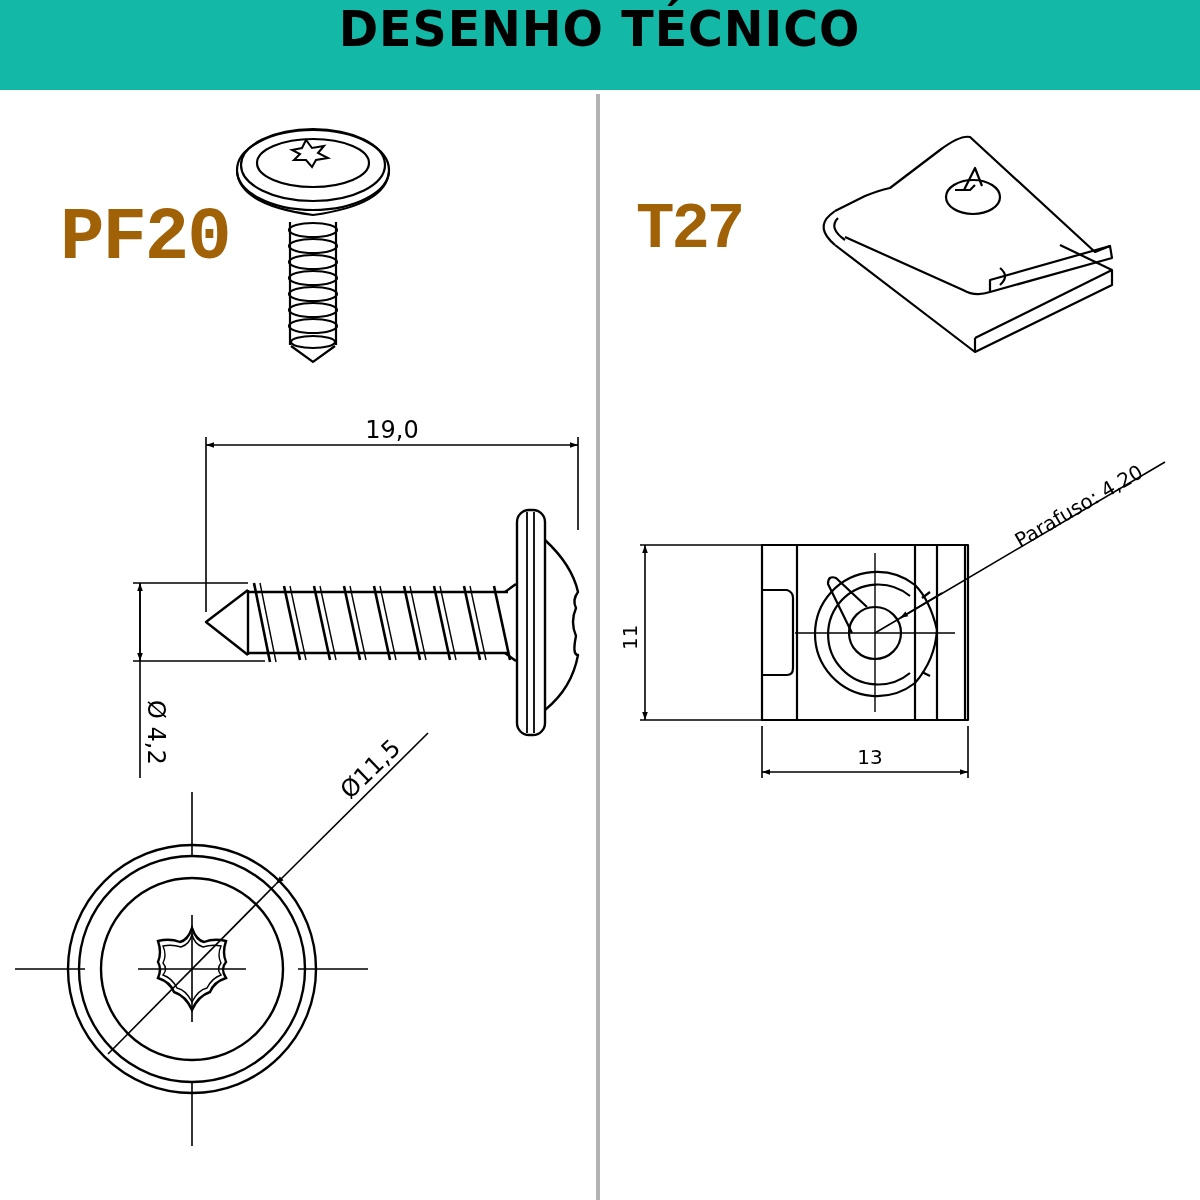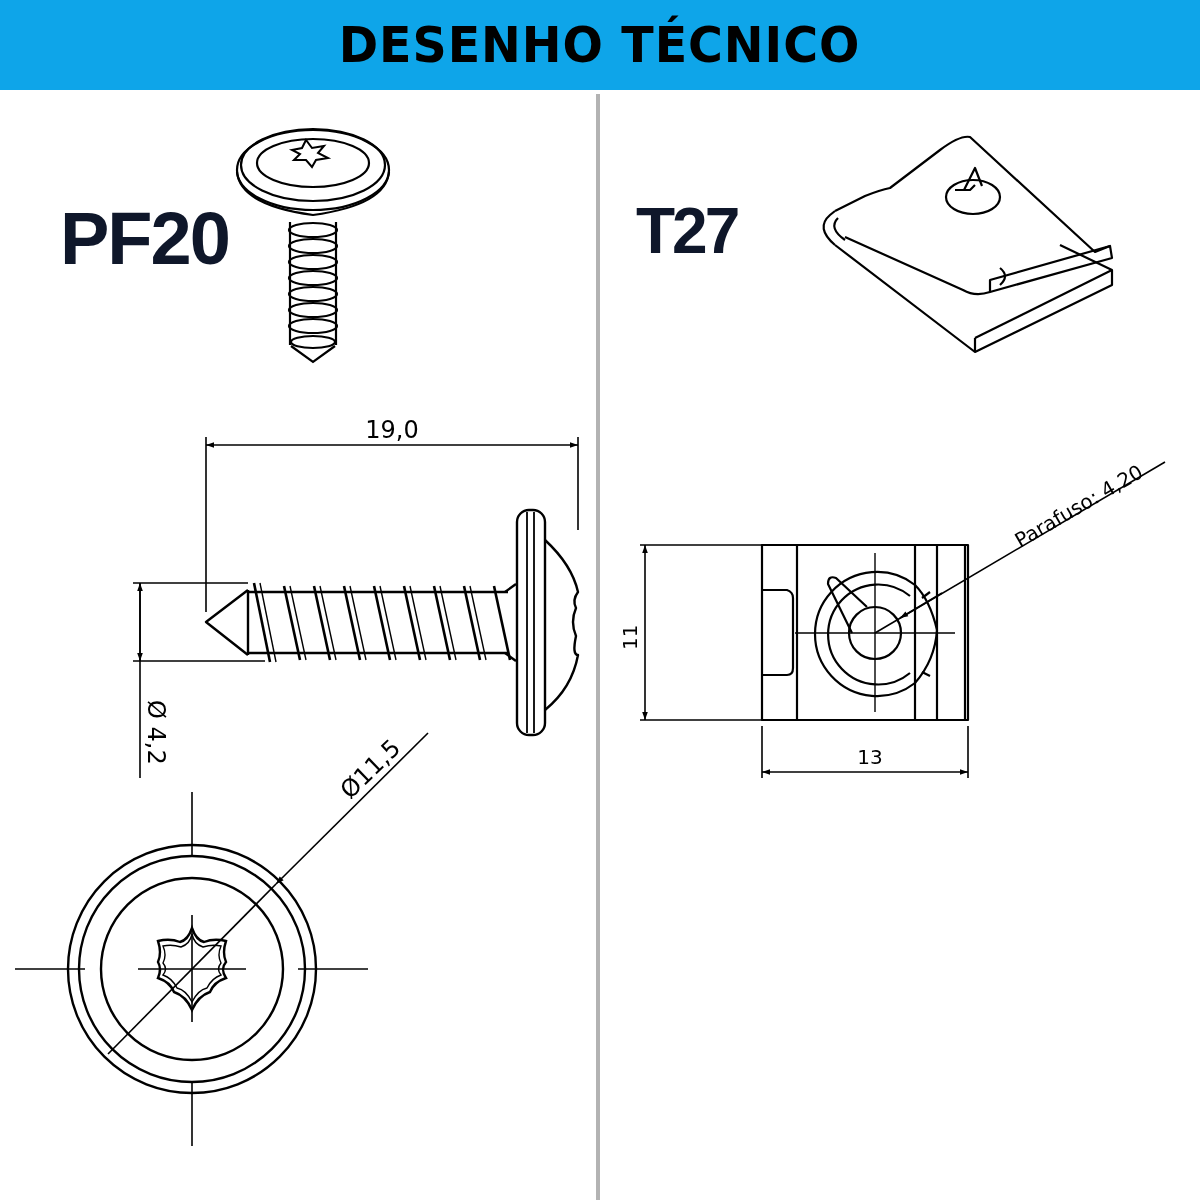--- a/index.html
+++ b/index.html
@@ -1,20 +1,20 @@
 <!DOCTYPE html>
 <html><head>
   <meta charset="utf-8">
   <style>
     html, body { margin:0; padding:0; }
     body { width:1200px; height:1200px; background:#ffffff; position:relative; overflow:hidden; font-family:"DejaVu Sans", sans-serif; }
-    .header { position:absolute; left:0; top:0; width:1200px; height:90px; background:#0ea5e9; display:flex; align-items:center; justify-content:center; }
+    .header { position:absolute; left:0; top:0; width:1200px; height:90px; background:#14b8a6; display:flex; justify-content:center; }
     .header-title { font-family:"DejaVu Sans", sans-serif; font-weight:bold; font-size:50px; letter-spacing:1px; color:#000; transform:scaleX(0.95); }
     .divider { position:absolute; left:596px; top:94px; width:4px; height:1106px; background:#b3b3b3; }
-    .part-label { position:absolute; font-family:Liberation Sans, sans-serif; font-weight:bold; color:#0f172a;text-align:center; }
+    .part-label { position:absolute; font-family:Liberation Mono, monospace; font-weight:bold; color:#a16207;text-align:center; }
     .label-pf20 { left:60px; top:196px; font-size:74px; letter-spacing:-2px; }
     .label-t27 { left:636px; top:194px; font-size:64px; letter-spacing:-3px; }
     svg.drawing { position:absolute; left:0; top:0; }
     .dim-text { font-family:"DejaVu Sans", sans-serif; font-size:24px; fill:#000; }
     .dim-text-sm { font-family:"DejaVu Sans", sans-serif; font-size:20px; fill:#000; }
   </style>
 </head>
 <body>
 
 <div class="header">

